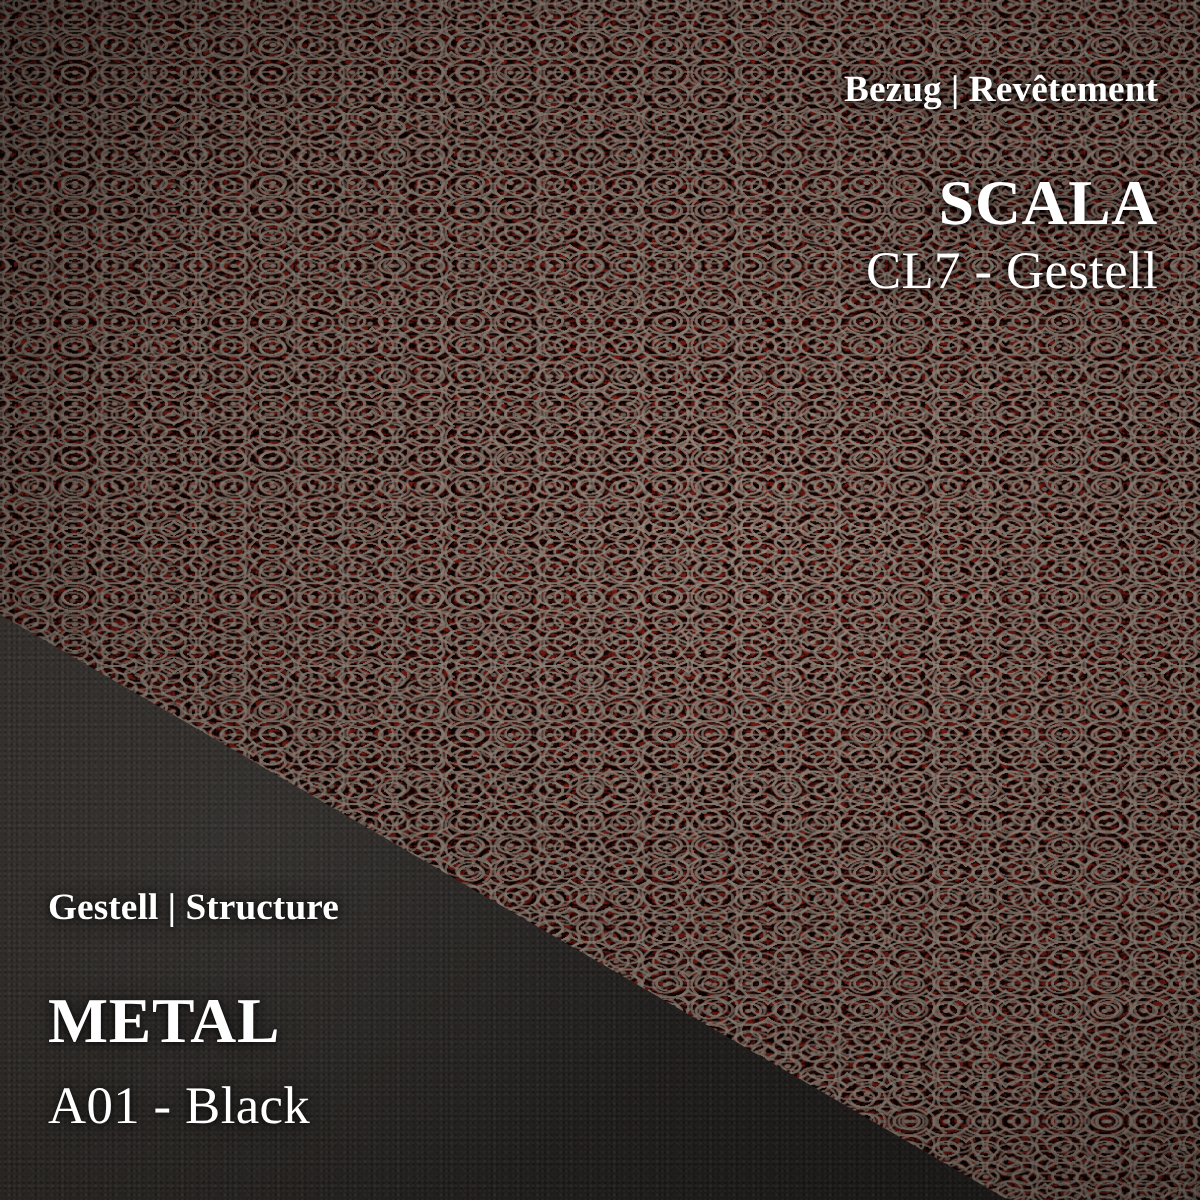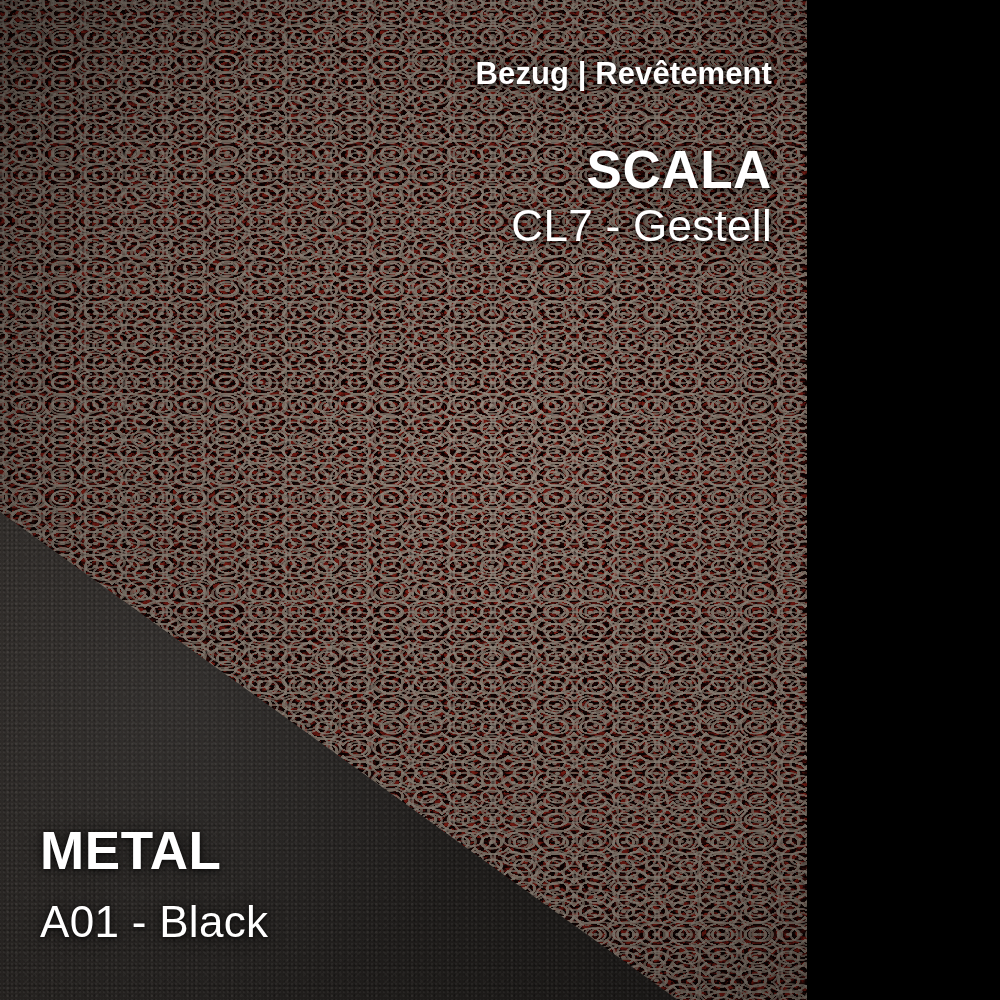--- a/index.html
+++ b/index.html
@@ -2,24 +2,24 @@
 <html><head>
 <meta charset="utf-8">
 <style>
   html, body {
     margin: 0;
     padding: 0;
     background: #000;
   }
   #card {
     position: relative;
-    width: 807px;
+    width: 1000px;
     height: 1000px;
     overflow: hidden;
-    font-family: Liberation Sans, sans-serif;
+    font-family: Liberation Serif, serif;
     background: #0a0403;
   }
 
   
   .fabric-layer {
     position: absolute;
     inset: 0;
   }
   .fabric-base {
     position: absolute;
@@ -214,21 +214,21 @@
   }
   .material-code {
     font-size: 44px;
     font-weight: 300;
     letter-spacing: 0.3px;
     line-height: 1.18;
     white-space: nowrap;
   }
   #fabric-labels .material-name { margin-top: 49px; }
   #fabric-labels .material-code { margin-top: 2px; }
-  #metal-labels  .material-name { margin-top: 24px; }
+  #metal-labels  .material-name { margin-top: 48px; }
   #metal-labels  .material-code { margin-top: 17px; }
 </style>
 </head>
 <body>
 
 <div id="card">
 
   <div class="fabric-layer">
     <div class="fabric-base"></div>
     <div class="weave-a"></div>
@@ -252,17 +252,18 @@
     <div class="metal-edge"></div>
   </div>
 
   <div id="fabric-labels" class="label-group">
     <div class="kicker">Bezug | Revêtement</div>
     <div class="material-name">SCALA</div>
     <div class="material-code">CL7 - Gestell</div>
   </div>
 
   <div id="metal-labels" class="label-group">
+    <div class="kicker">Gestell | Structure</div>
     <div class="material-name">METAL</div>
     <div class="material-code">A01 - Black</div>
   </div>
 
 </div>
 
 </body></html>

